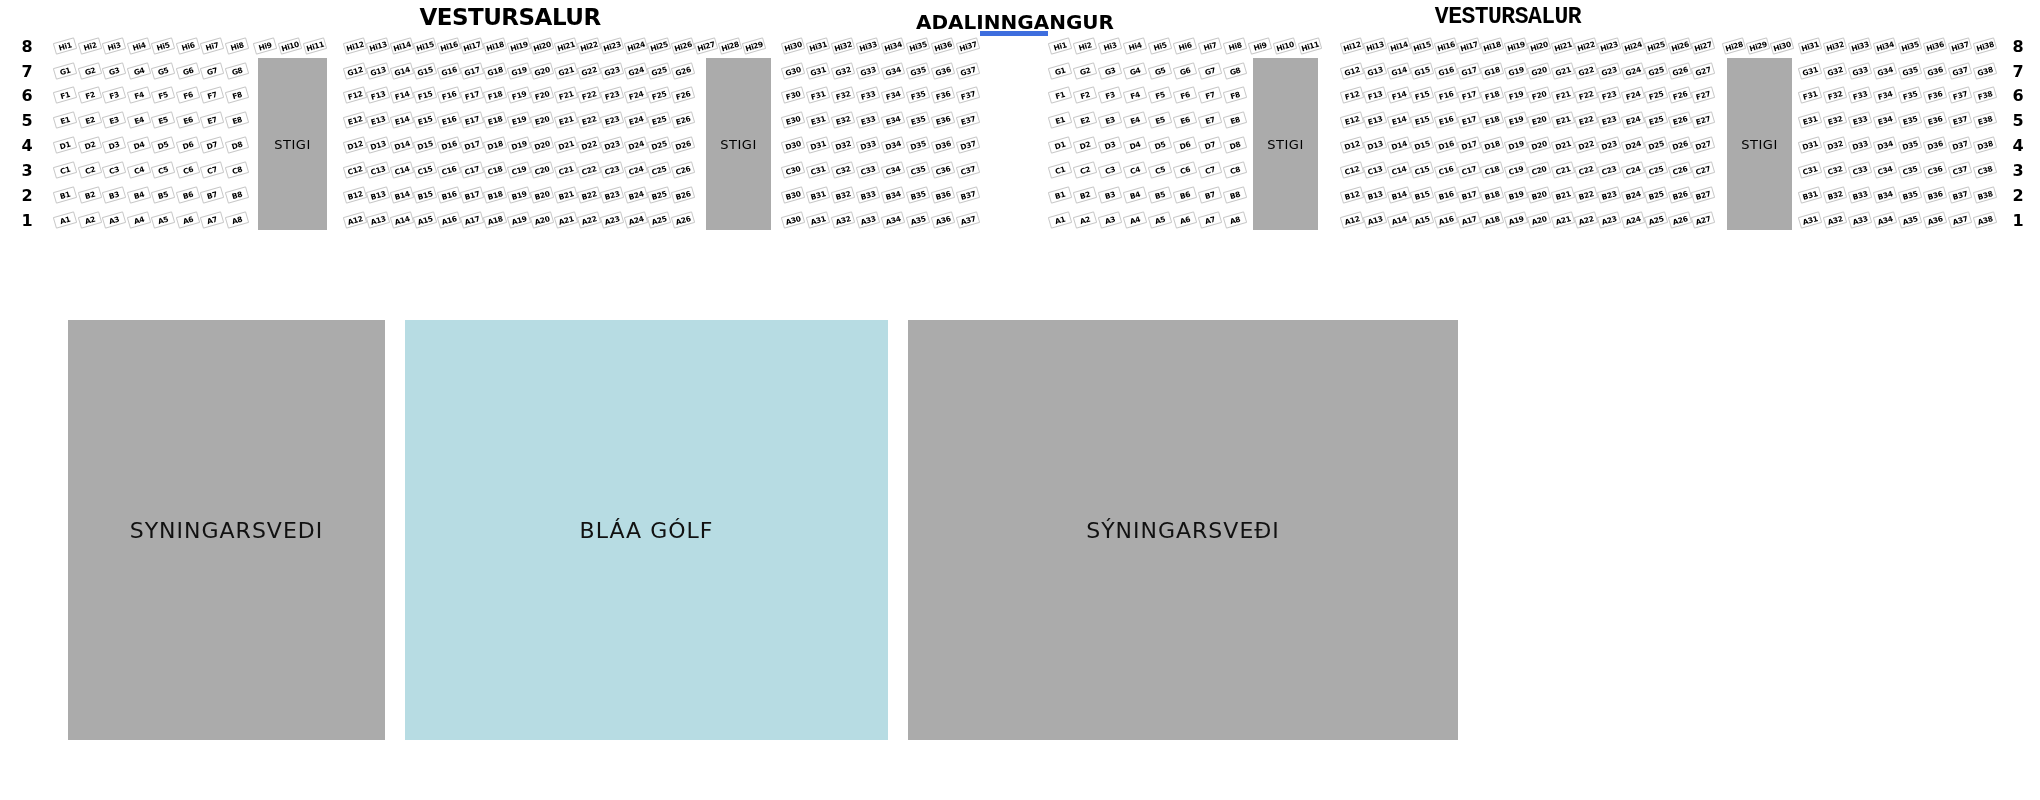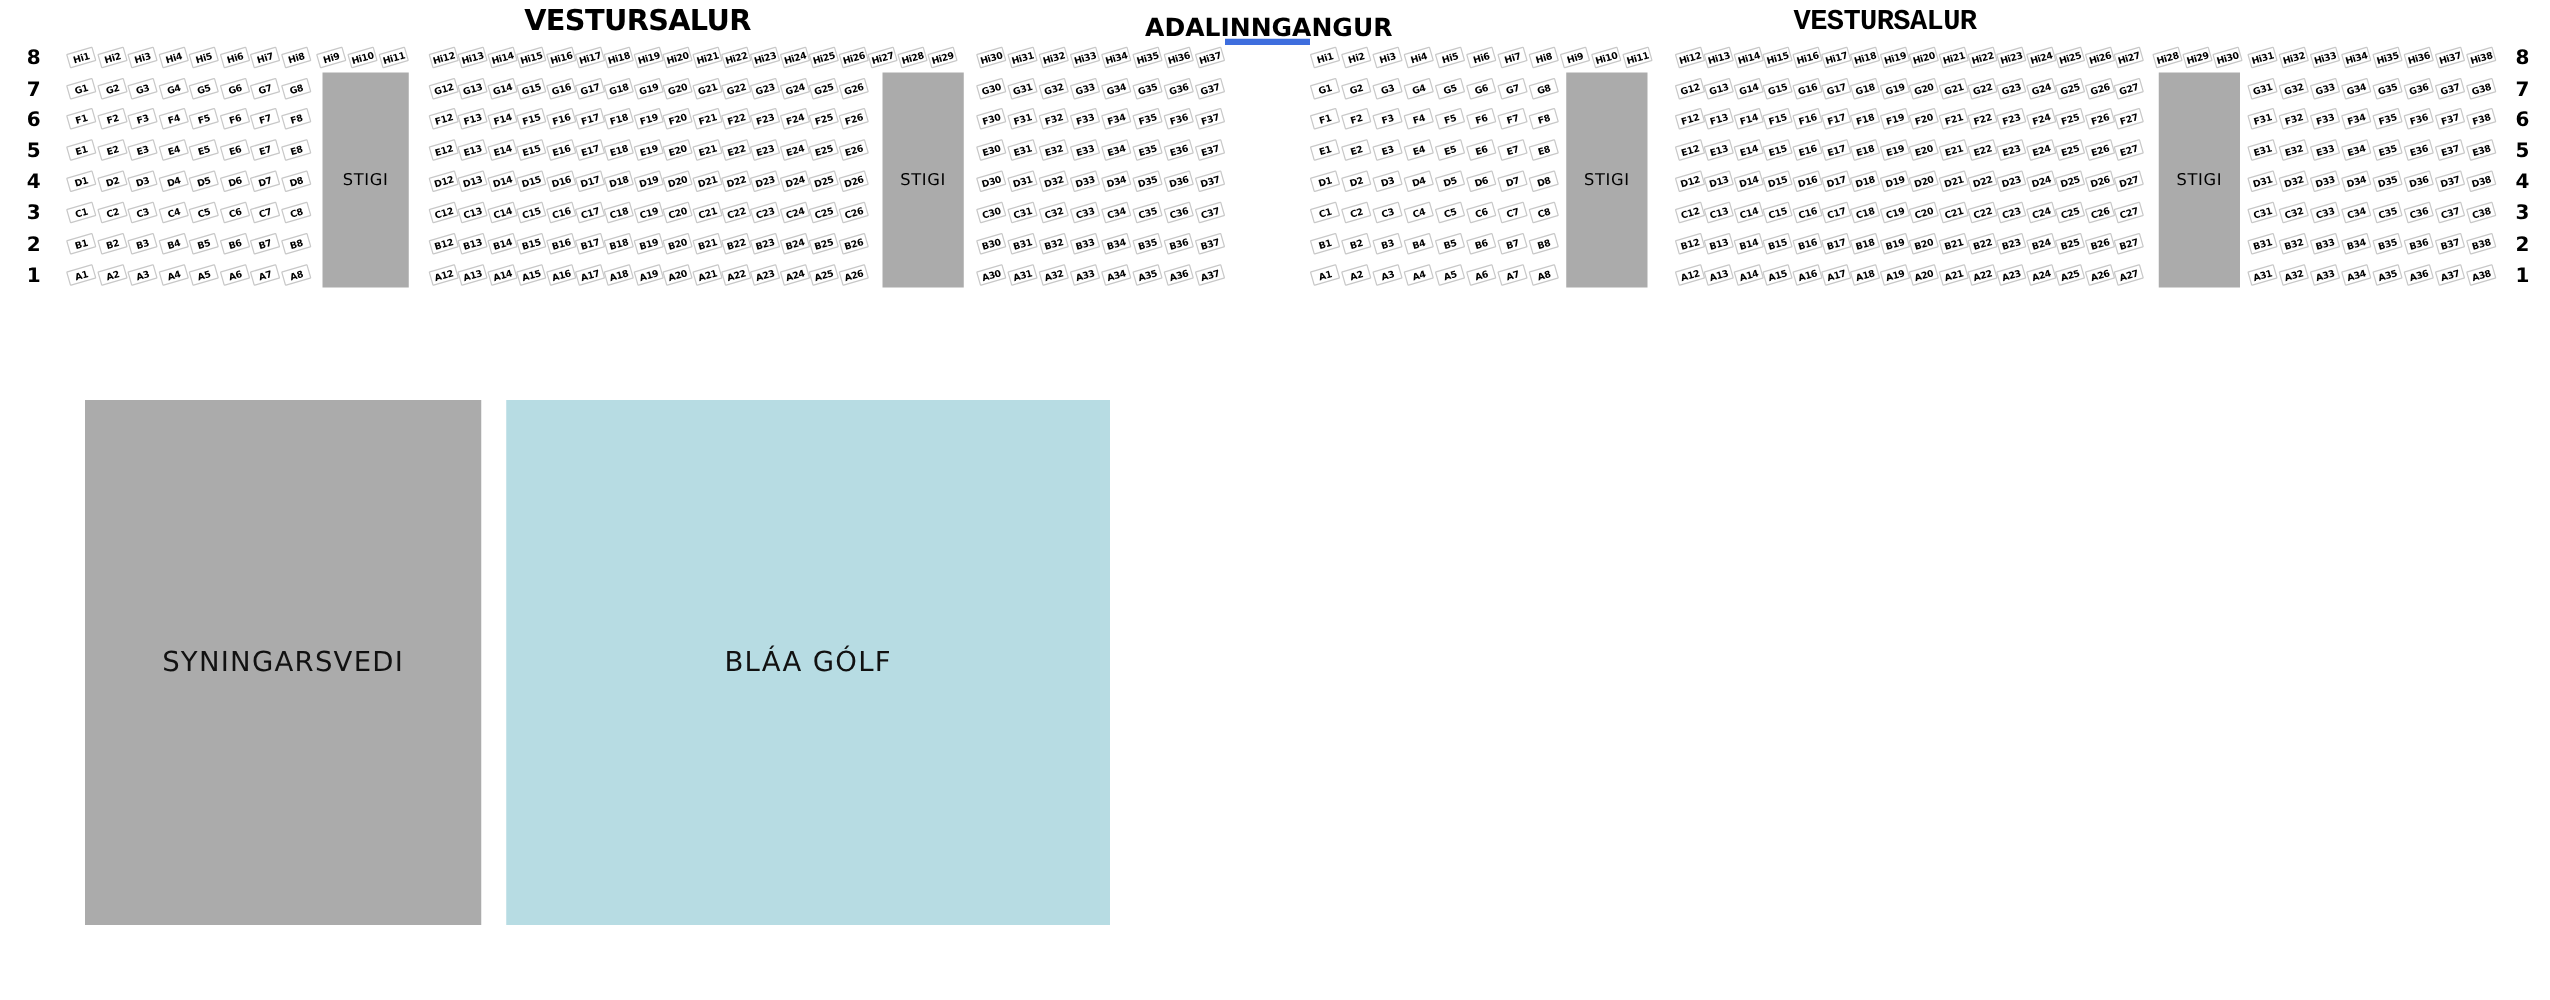--- a/index.html
+++ b/index.html
@@ -580,14 +580,17 @@
       <div class="rownum" style="left: 2018px; top: 195px;">2</div>
       <div class="rownum" style="left: 2018px; top: 220px;">1</div>
     </div>
 
   <div class="floor floor-blue" id="floor-1" style="left: 405px; width: 483px; background: rgb(183, 220, 227);">
     <span>BLÁA GÓLF</span>
   </div>
   <div class="floor floor-gray" id="floor-0" style="left: 68px; width: 317px; background: rgb(171, 171, 171);">
     <span>SYNINGARSVEDI</span>
   </div>
+  <div class="floor floor-gray" id="floor-2" style="left: 908px; width: 550px; background: rgb(171, 171, 171);">
+    <span>SÝNINGARSVEÐI</span>
+  </div>
 
 </div>
 
 </body></html>

